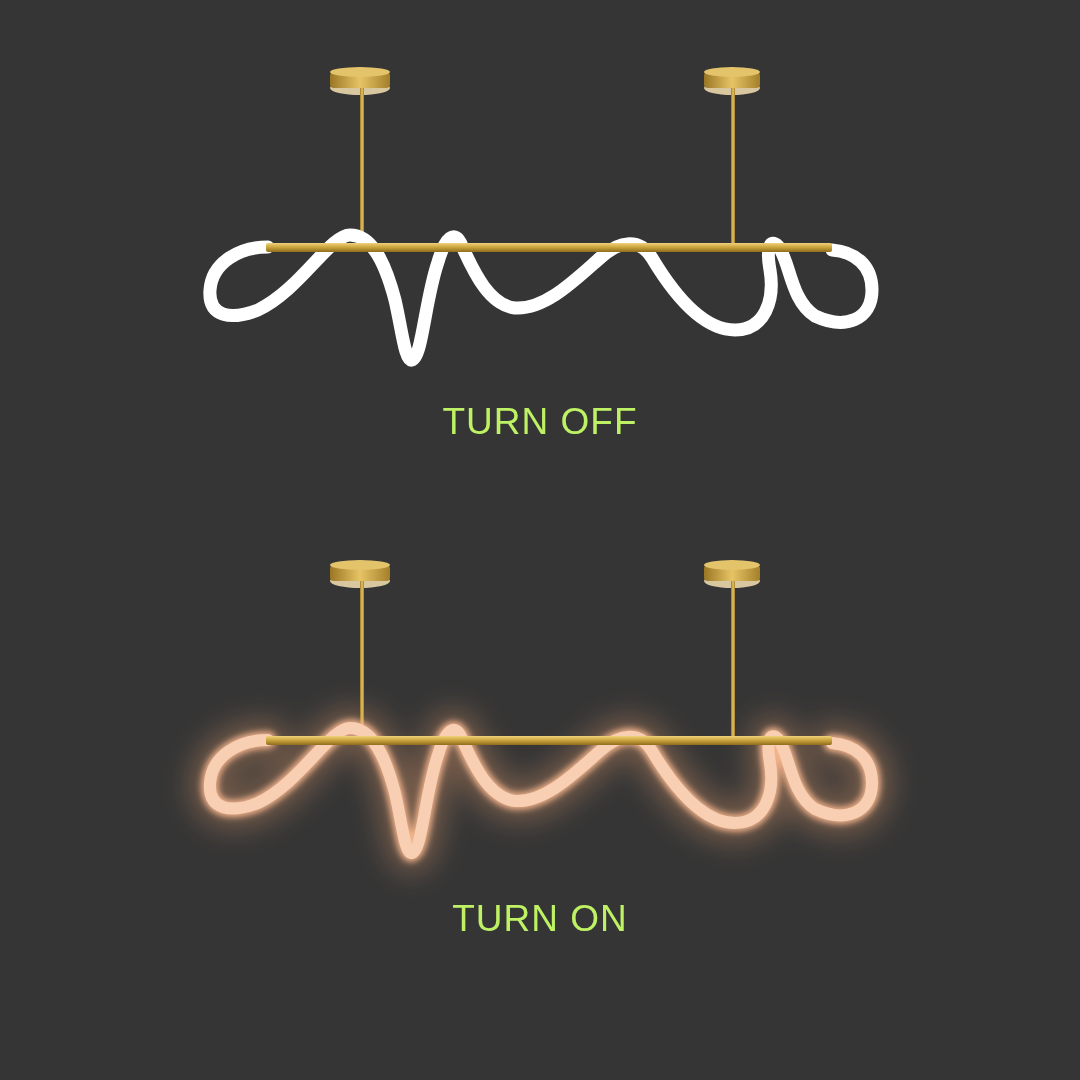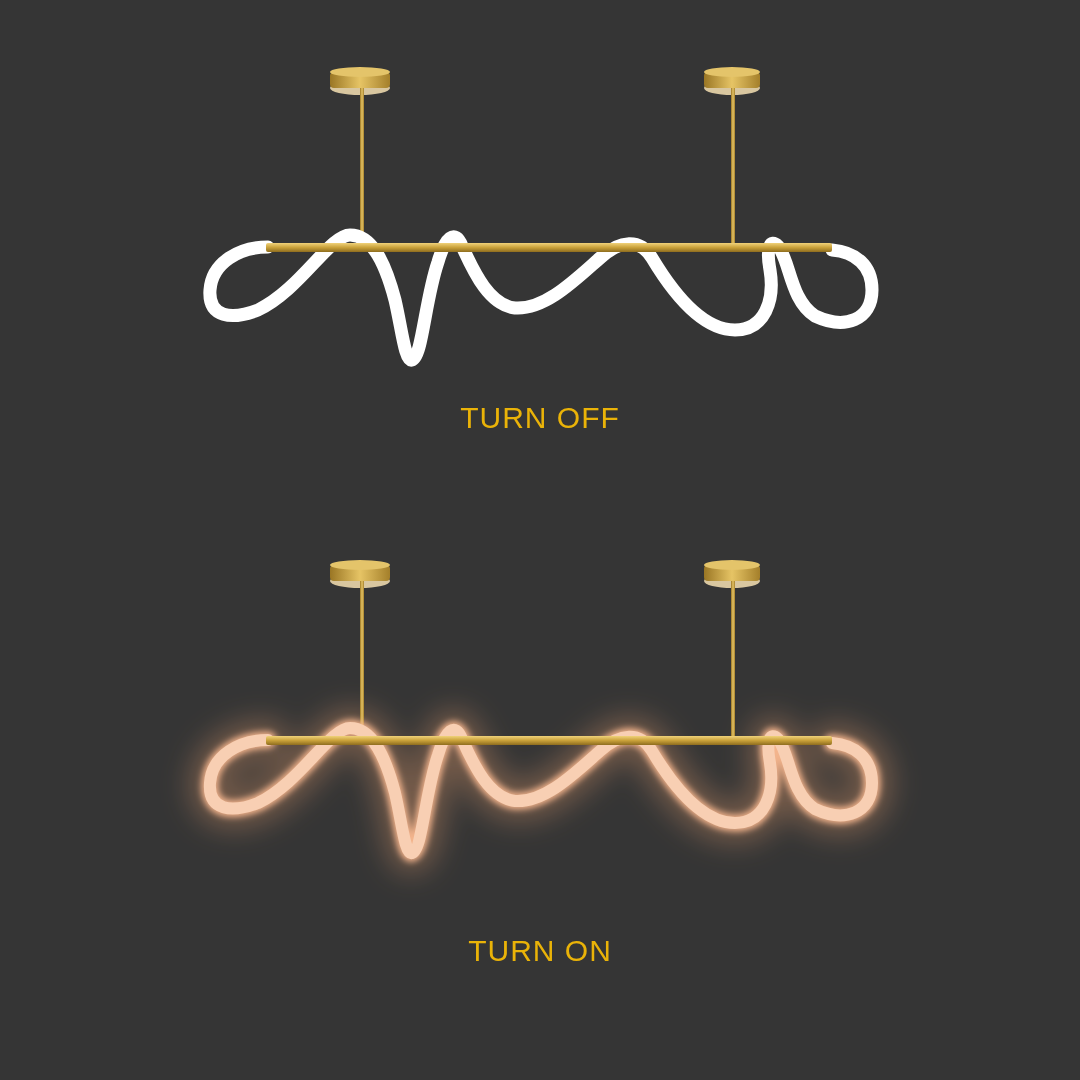--- a/index.html
+++ b/index.html
@@ -19,28 +19,28 @@
       left: 0;
       top: 0;
       width: 1080px;
       height: 1080px;
     }
     .caption {
       position: absolute;
       left: 0;
       width: 1080px;
       text-align: center;
-      color: #eab308;
+      color: #bef264;
       font-family: "Liberation Sans", sans-serif;
-      font-size: 30px;
+      font-size: 37px;
       letter-spacing: 1px;
       font-weight: normal;
     }
     .caption-off { top: 401px; }
-    .caption-on { top: 934px; text-align: center; }
+    .caption-on { top: 898px; text-align: center; }
   </style>
 </head>
 <body>
 
 <svg class="scene" width="1080" height="1080" viewBox="0 0 1080 1080" xmlns="http://www.w3.org/2000/svg">
   <defs>
     <linearGradient id="brassV" x1="0" y1="0" x2="0" y2="1">
       <stop offset="0" stop-color="#f0d27a"></stop>
       <stop offset="0.5" stop-color="#c9a13a"></stop>
       <stop offset="1" stop-color="#8f6d1e"></stop>

